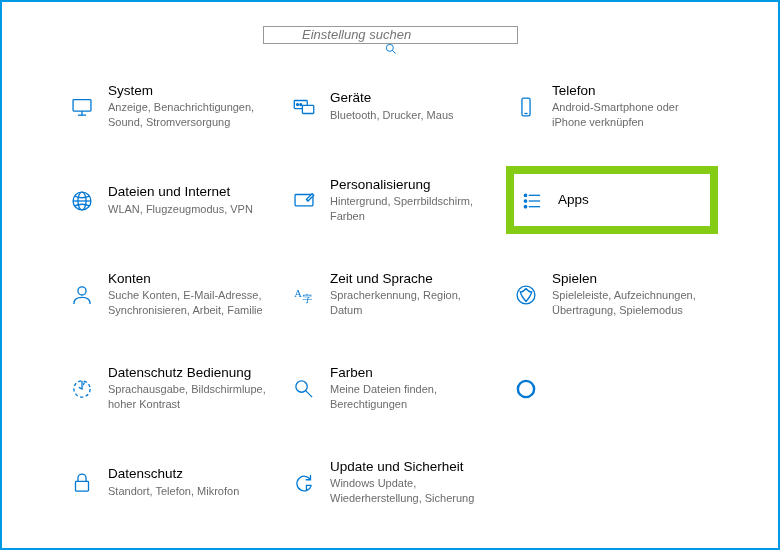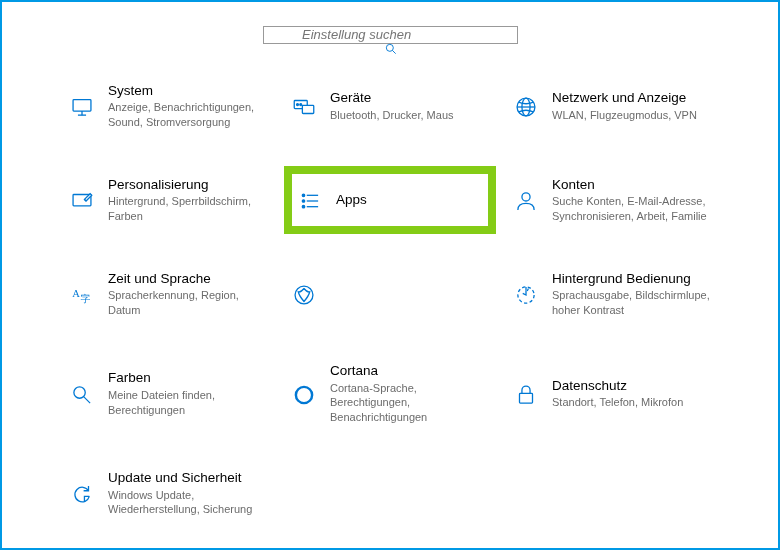--- a/index.html
+++ b/index.html
@@ -91,33 +91,45 @@
             <circle cx="8" cy="13" r="1.2" fill="#0078d4"></circle>
             <circle cx="12" cy="13" r="1.2" fill="#0078d4"></circle>
           </svg>
       </span>
       <div class="labels">
         <div class="title">Geräte</div>
         <div class="desc">Bluetooth, Drucker, Maus</div>
       </div>
     </div>
 
+    <div class="tile">
+      <span class="icon">
+        <svg viewBox="0 0 32 32">
+            <rect x="11" y="5" width="10" height="22" rx="2"></rect>
+            <line x1="14" y1="24" x2="18" y2="24"></line>
+          </svg>
+      </span>
+      <div class="labels">
+        <div class="title">Telefon</div>
+        <div class="desc">Android-Smartphone oder iPhone verknüpfen</div>
+      </div>
+    </div>
 
     <div class="tile">
       <span class="icon">
         <svg viewBox="0 0 32 32">
             <circle cx="16" cy="16" r="11"></circle>
             <ellipse cx="16" cy="16" rx="5" ry="11"></ellipse>
             <line x1="5" y1="16" x2="27" y2="16"></line>
             <path d="M7 10 Q16 14 25 10"></path>
             <path d="M7 22 Q16 18 25 22"></path>
           </svg>
       </span>
       <div class="labels">
-        <div class="title">Netzwerk und Anzeige</div>
+        <div class="title">Dateien und Internet</div>
         <div class="desc">WLAN, Flugzeugmodus, VPN</div>
       </div>
     </div>
 
     <div class="tile">
       <span class="icon">
         <svg viewBox="0 0 32 32">
             <rect x="5" y="8" width="22" height="14" rx="1"></rect>
             <path d="M19 14 L26 7 L28 9 L21 16 Z" fill="#fff"></path>
             <line x1="19" y1="14" x2="21" y2="16"></line>
@@ -171,32 +183,36 @@
       </div>
     </div>
 
     <div class="tile">
       <span class="icon">
         <svg viewBox="0 0 32 32">
             <circle cx="16" cy="16" r="11"></circle>
             <path d="M16 8 Q12 13 9 12 Q10 17 16 24 Q22 17 23 12 Q20 13 16 8"></path>
           </svg>
       </span>
+      <div class="labels">
+        <div class="title">Spielen</div>
+        <div class="desc">Spieleleiste, Aufzeichnungen, Übertragung, Spielemodus</div>
+      </div>
     </div>
 
     <div class="tile">
       <span class="icon">
         <svg viewBox="0 0 32 32">
             <circle cx="16" cy="16" r="10" stroke-dasharray="4 3"></circle>
             <path d="M16 6 L16 10 M19 8 L17.5 11"></path>
             <polyline points="12,14 16,16 16,10"></polyline>
           </svg>
       </span>
       <div class="labels">
-        <div class="title">Hintergrund Bedienung</div>
+        <div class="title">Datenschutz Bedienung</div>
         <div class="desc">Sprachausgabe, Bildschirmlupe, hoher Kontrast</div>
       </div>
     </div>
 
     <div class="tile">
       <span class="icon">
         <svg viewBox="0 0 32 32">
             <circle cx="13" cy="13" r="7"></circle>
             <line x1="18" y1="18" x2="26" y2="26"></line>
           </svg>
@@ -206,24 +222,20 @@
         <div class="desc">Meine Dateien finden, Berechtigungen</div>
       </div>
     </div>
 
     <div class="tile">
       <span class="icon">
         <svg viewBox="0 0 32 32">
             <circle cx="16" cy="16" r="10" stroke-width="3"></circle>
           </svg>
       </span>
-      <div class="labels">
-        <div class="title">Cortana</div>
-        <div class="desc">Cortana-Sprache, Berechtigungen, Benachrichtigungen</div>
-      </div>
     </div>
 
     <div class="tile">
       <span class="icon">
         <svg viewBox="0 0 32 32">
             <rect x="8" y="14" width="16" height="12" rx="1"></rect>
             <path d="M11 14 V10 a5 5 0 0 1 10 0 V14"></path>
           </svg>
       </span>
       <div class="labels">

